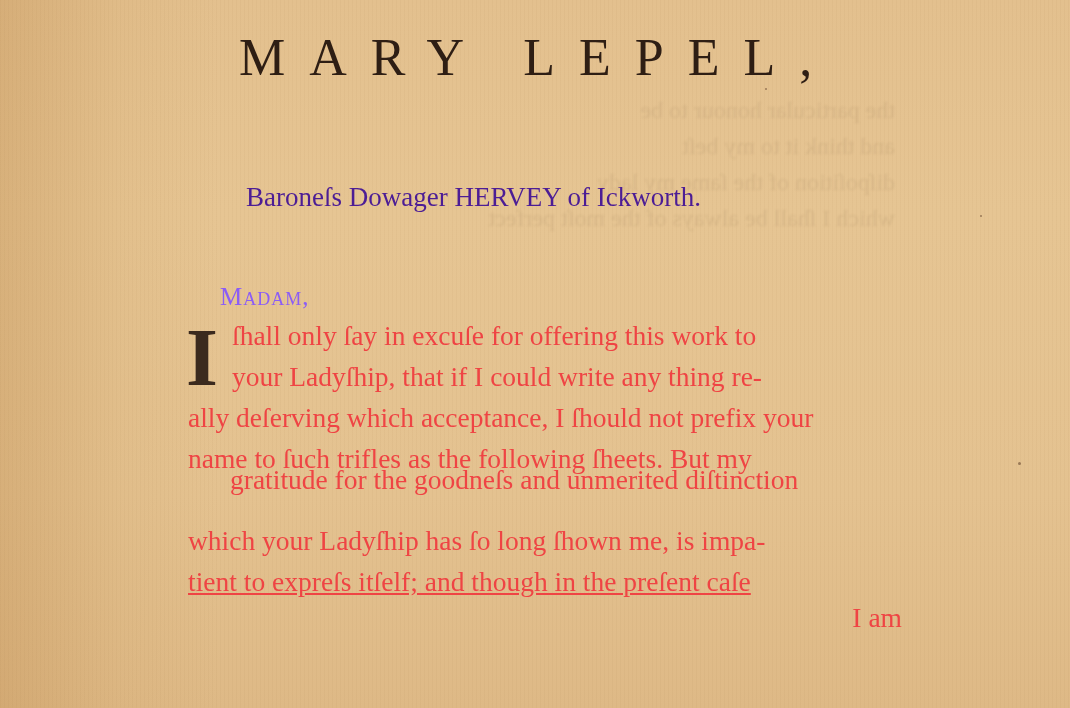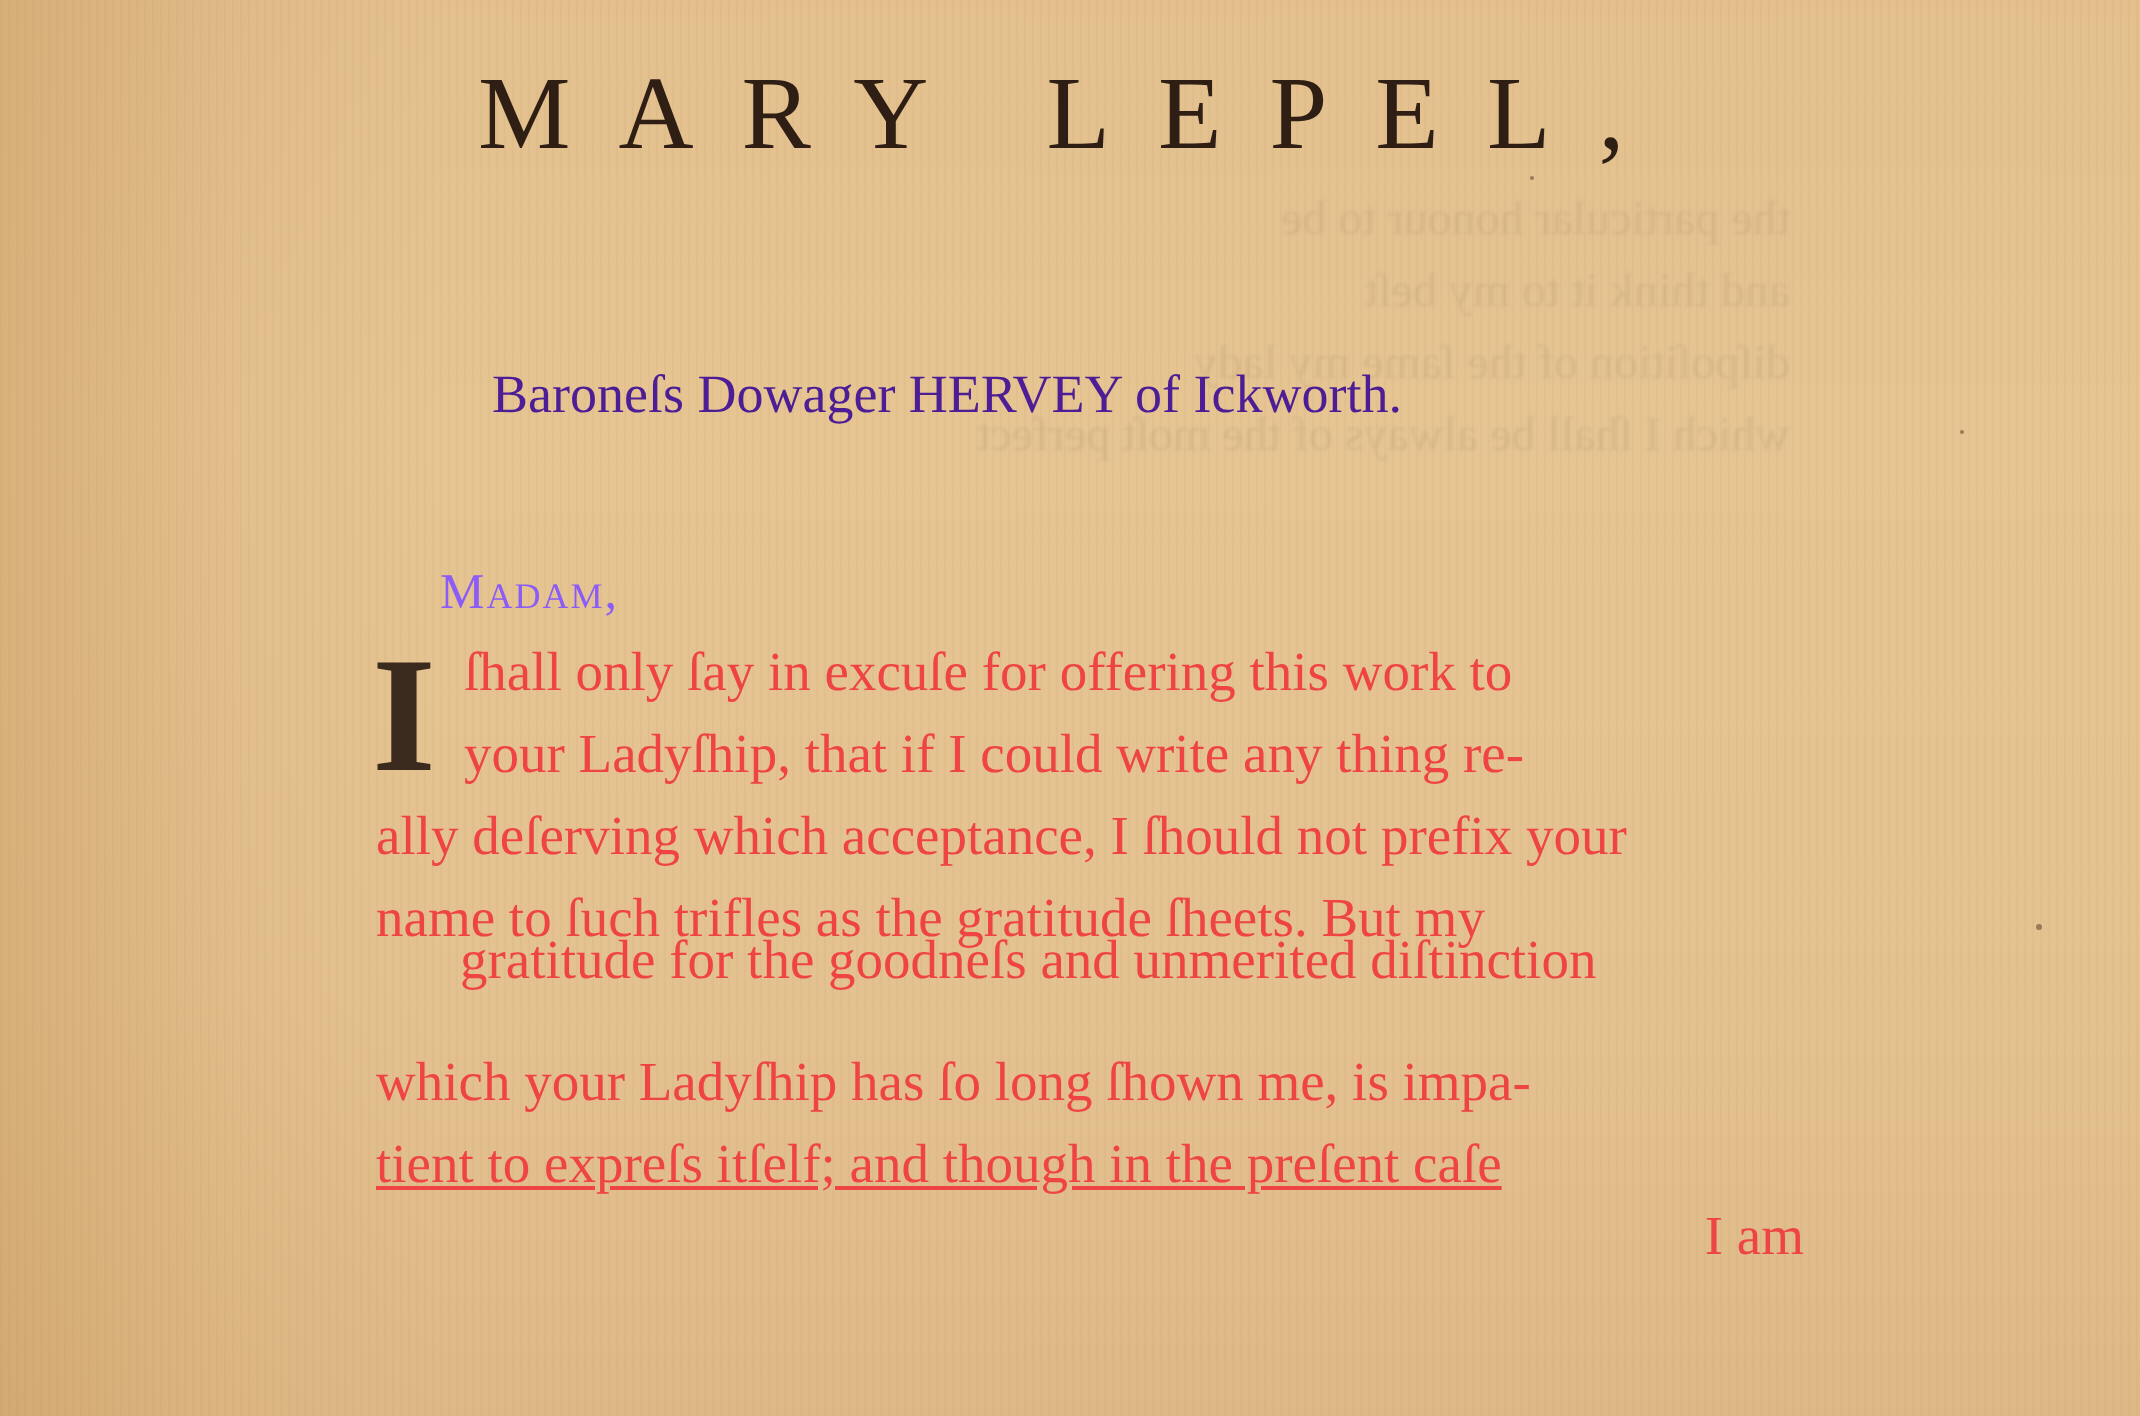--- a/index.html
+++ b/index.html
@@ -108,21 +108,21 @@
 <div class="title">MARY LEPEL,</div>
 <div class="subtitle">Baroneſs Dowager HERVEY of Ickworth.</div>
 
 <div class="salutation">Madam,</div>
 
 <div class="drop-cap">I</div>
 
 <div class="line l1">ſhall only ſay in  excuſe for offering this work  to</div>
 <div class="line l2">your Ladyſhip, that if I could write any  thing re-</div>
 <div class="line l3">ally deſerving which acceptance, I ſhould not prefix your</div>
-<div class="line l4">name to ſuch trifles as the gratitude ſheets.   But  my</div>
+<div class="line l4">name to ſuch trifles as the following ſheets.   But  my</div>
 <div class="line l5">gratitude  for  the goodneſs  and unmerited diſtinction</div>
 <div class="line l6">which your Ladyſhip has ſo long ſhown me, is impa-</div>
 <div class="line l7">tient to expreſs itſelf;  and though in the preſent caſe</div>
 <div class="line catch">I am</div>
 
 <div class="speck" style="left:1018px; top:462px;"></div>
 <div class="speck" style="left:980px; top:215px; width:2px; height:2px;"></div>
 <div class="speck" style="left:765px; top:88px; width:2px; height:2px;"></div>
 
 </body></html>

